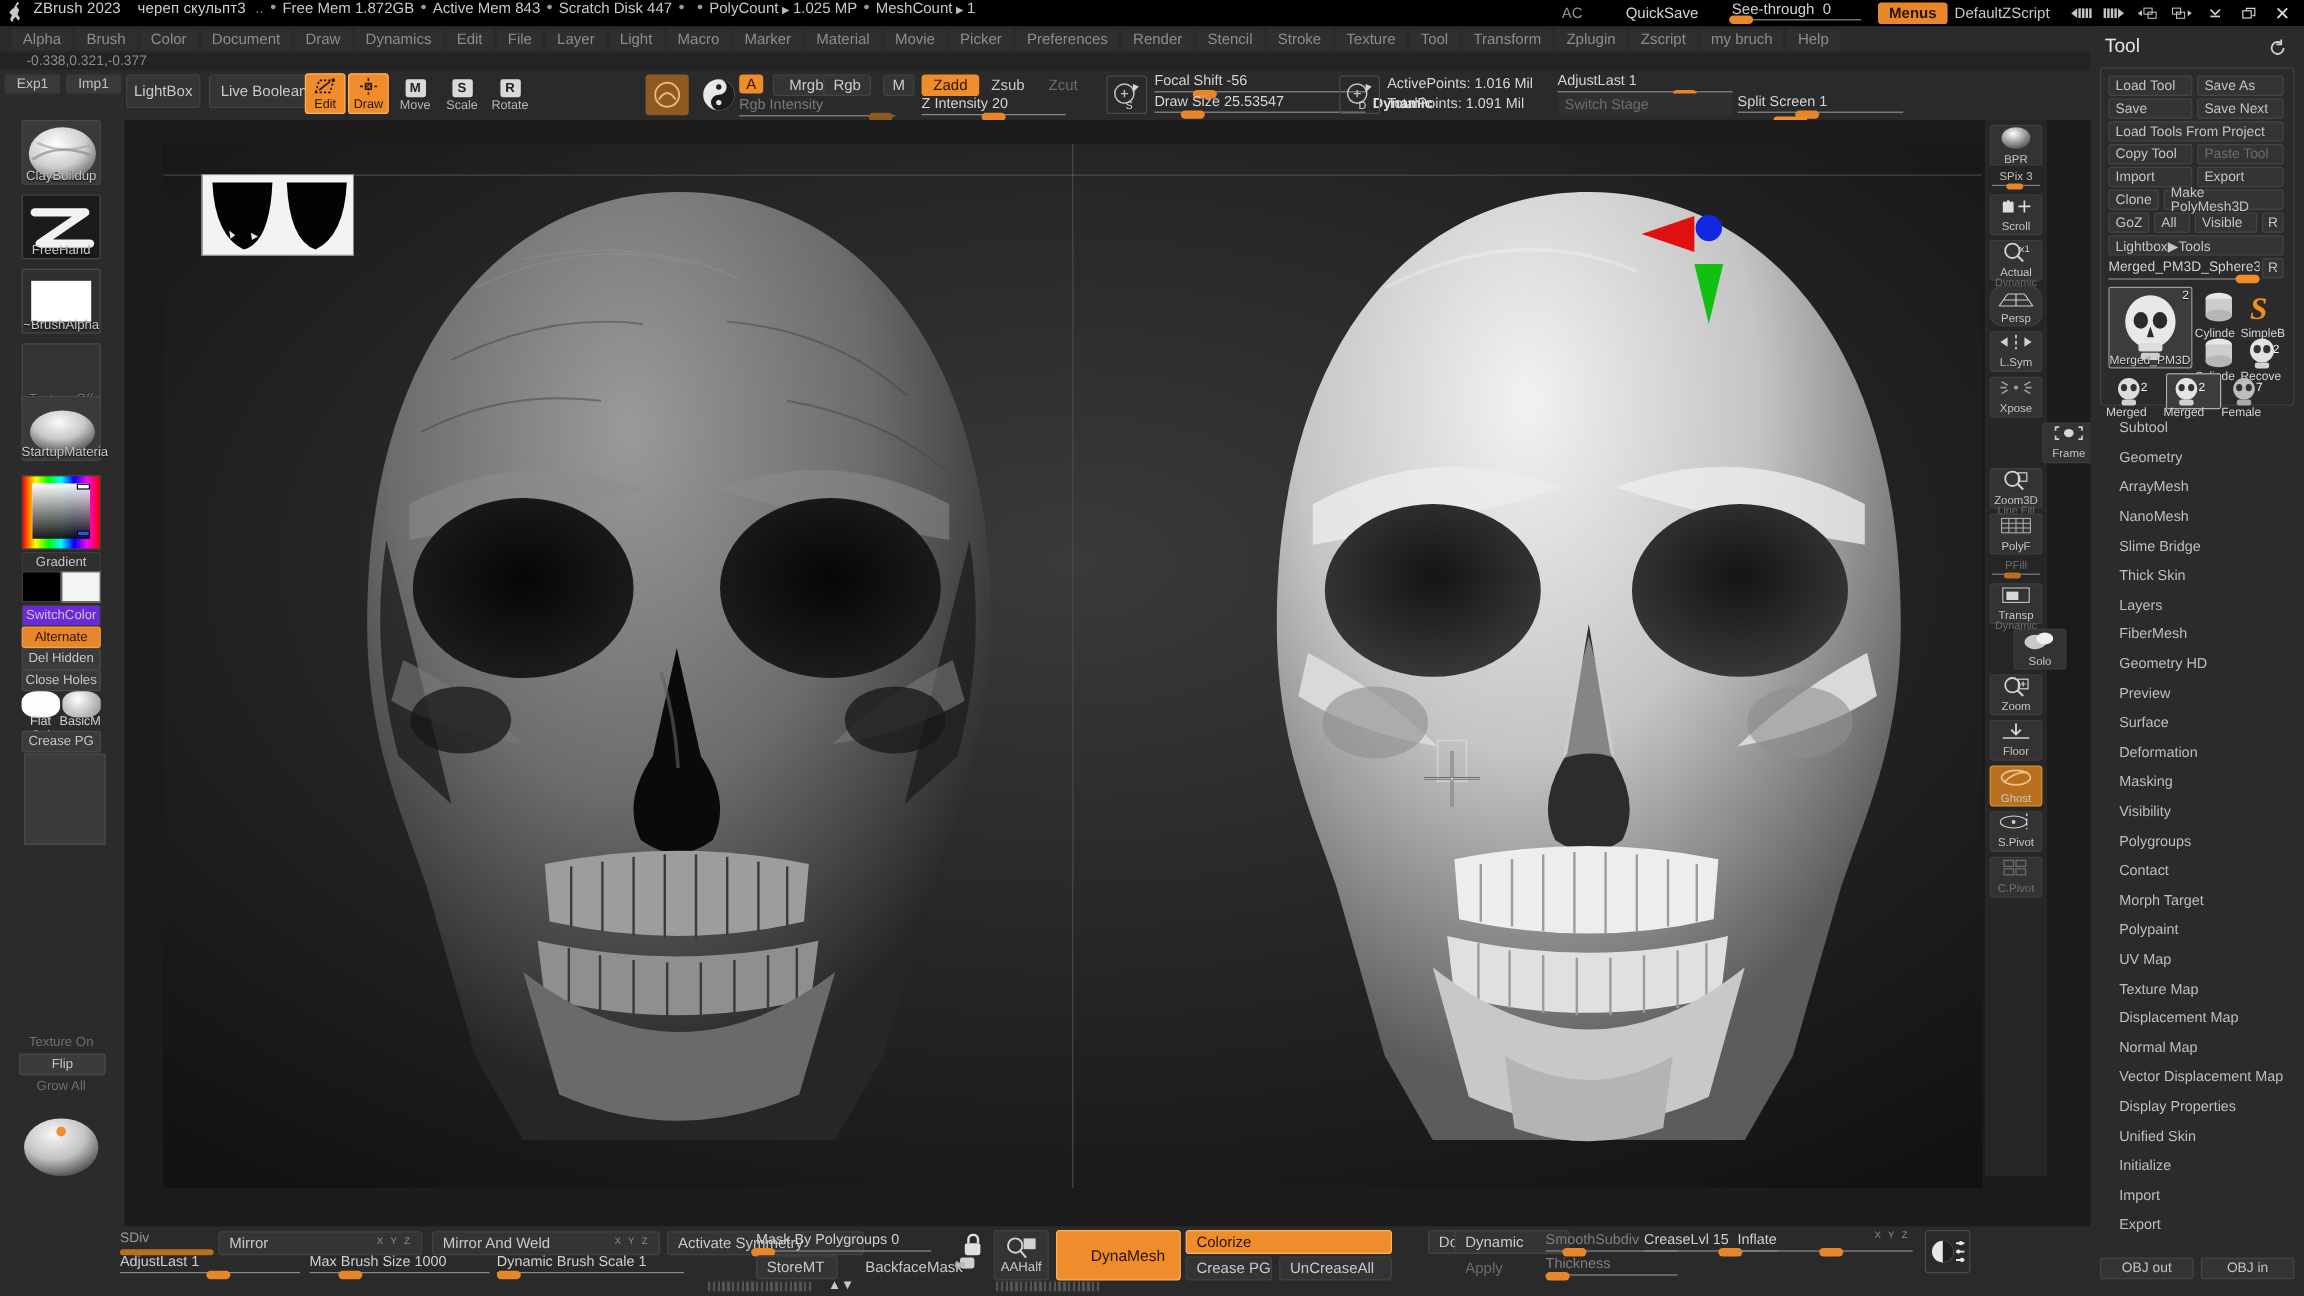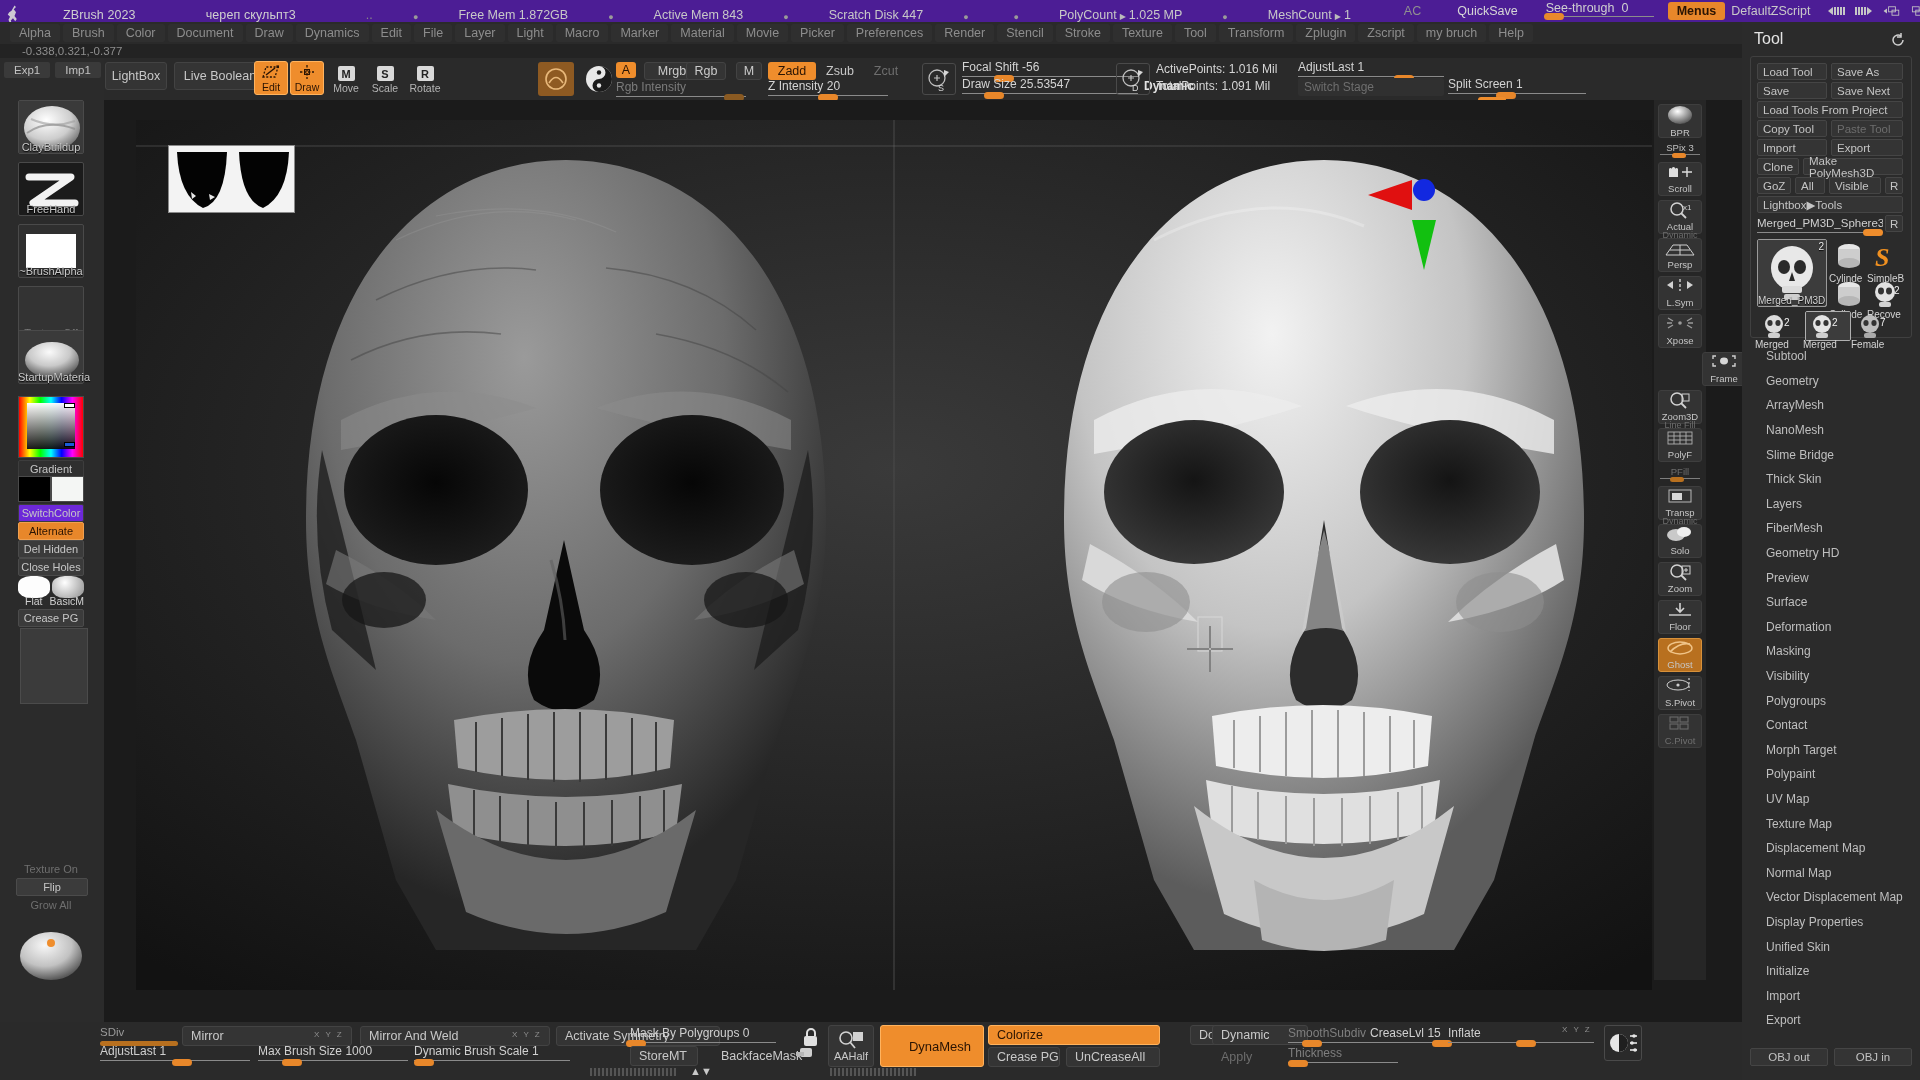--- a/index.html
+++ b/index.html
@@ -7,22 +7,22 @@
   html,body{
     width:1920px; height:1080px; overflow:hidden;
     background:#1e1e1e;
     font-family:"Liberation Sans","DejaVu Sans",sans-serif;
     color:#b9b9b9; font-size:12px;
     -webkit-font-smoothing:antialiased;
   }
   #app{position:relative;width:1920px;height:1080px;background:#232323;}
 
   
-  .titlebar{position:absolute;left:0;top:0;width:1920px;height:22px;background:#4c1d95;
-            display:flex;align-items:flex-end;padding-left:4px;gap:35px;}
+  .titlebar{position:absolute;left:0;top:0;width:1920px;height:22px;background:#000000;
+            display:flex;align-items:flex-start;padding-left:4px;}
   .zlogo{width:18px;height:18px;margin-right:6px;flex:0 0 auto;opacity:.92;}
   .title-txt{color:#cfcfcf;font-size:12.5px;letter-spacing:.1px;white-space:nowrap;}
   .title-stat{color:#c8c8c8;font-size:12.5px;white-space:nowrap;}
   .dot{color:#9a9a9a;margin:0 5px;font-size:9px;vertical-align:middle;}
   .tri{font-size:8px;color:#bbb;margin:0 3px;}
   .tb-right{margin-left:auto;display:flex;align-items:center;height:22px;padding-right:4px;}
   .tb-right .lbl{color:#909090;font-size:12.5px;margin:0 18px;}
   .tb-right .lbl.bright{color:#d6d6d6;}
   .seethrough{position:relative;width:110px;height:20px;margin:0 8px;}
   .seethrough .st-text{position:absolute;left:2px;top:0px;font-size:12.5px;color:#d0d0d0;white-space:nowrap;}
@@ -694,21 +694,21 @@
       </div>
       <div class="railitem" style="top: 100px;">
         <span><svg width="28" height="18" viewBox="0 0 28 18">
             <circle cx="11" cy="8" r="6" fill="none" stroke="#d2d2d2" stroke-width="1.5"></circle>
             <line x1="15" y1="12" x2="20" y2="17" stroke="#d2d2d2" stroke-width="1.8"></line>
             <text x="17" y="9" font-size="8" fill="#d2d2d2">x1</text>
           </svg></span>
         <span>Actual</span>
       </div>
       <div class="railslide" style="top: 130px; color: rgb(109, 109, 109); font-size: 9px;">Dynamic</div>
-      <div class="railitem" style="top: 138px;">
+      <div class="railitem" style="top: 138px; border-radius: 11px;">
         <span><svg width="32" height="18" viewBox="0 0 32 18">
             <g stroke="#cfcfcf" stroke-width="1">
               <path d="M2 16 L30 16 M6 11 L26 11 M9 6 L23 6"></path>
               <path d="M2 16 L9 6 M30 16 L23 6 M16 16 V6"></path>
             </g>
           </svg></span>
         <span>Persp</span>
       </div>
       <div class="railitem" style="top: 176px;">
         <span><svg width="30" height="16" viewBox="0 0 30 16">
@@ -756,21 +756,21 @@
       </div>
       <div class="railslide" style="top: 366px; color: rgb(109, 109, 109);"><span>PFill</span><div class="rt"></div><div class="rk" style="left:10px;background:#b8701f"></div></div>
       <div class="railitem" style="top: 386px;">
         <span><svg width="28" height="18" viewBox="0 0 28 18">
             <rect x="3" y="3" width="22" height="12" fill="none" stroke="#b8b8b8"></rect>
             <rect x="6" y="6" width="10" height="7" fill="#d8d8d8"></rect>
           </svg></span>
         <span>Transp</span>
       </div>
       <div class="railslide" style="top: 416px; color: rgb(109, 109, 109); font-size: 9px;">Dynamic</div>
-      <div class="railitem" style="top: 424px;">
+      <div class="railitem" style="top: 424px; margin-left: 20px;">
         <span><svg width="30" height="18" viewBox="0 0 30 18">
             <ellipse cx="11" cy="10" rx="9" ry="6" fill="#c9c9c9"></ellipse>
             <ellipse cx="19" cy="7" rx="7" ry="5" fill="#efefef"></ellipse>
           </svg></span>
         <span>Solo</span>
       </div>
       <div class="railitem" style="top: 462px;">
         <span><svg width="28" height="18" viewBox="0 0 28 18">
             <circle cx="11" cy="8" r="6" fill="none" stroke="#d2d2d2" stroke-width="1.5"></circle>
             <line x1="15" y1="12" x2="20" y2="17" stroke="#d2d2d2" stroke-width="1.8"></line>

